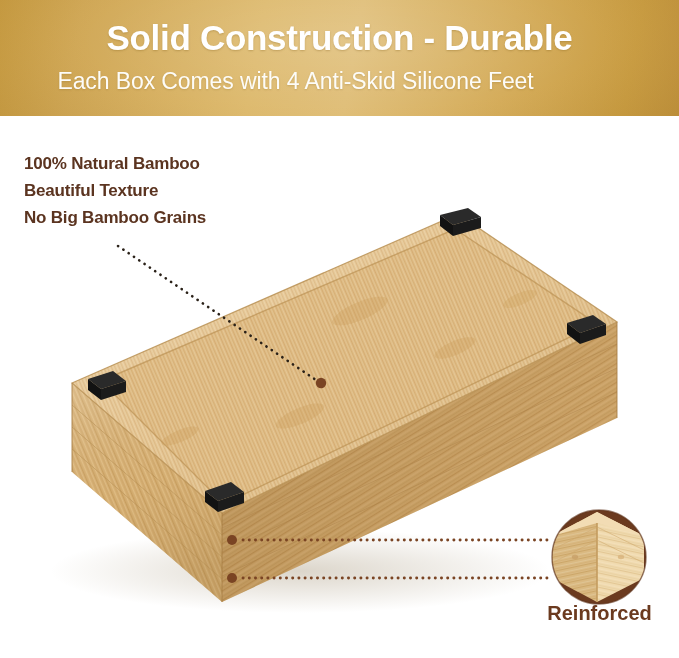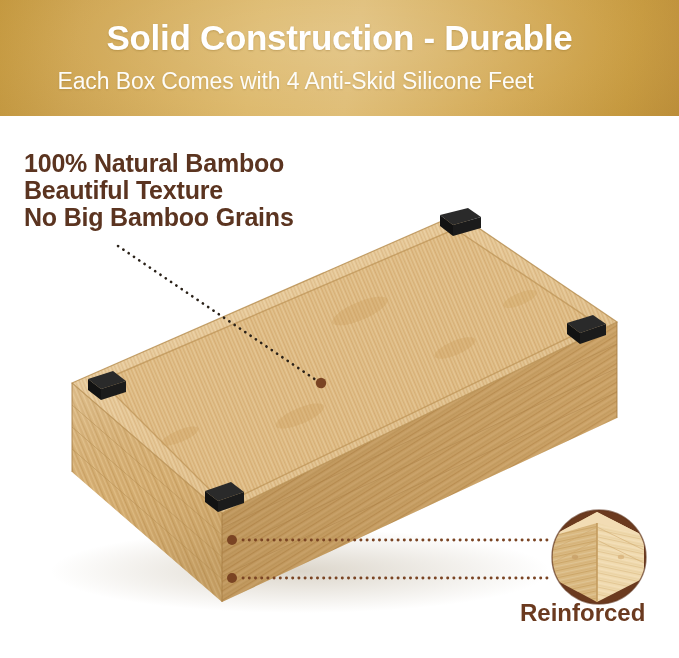--- a/index.html
+++ b/index.html
@@ -73,35 +73,36 @@
     text-shadow: 0 1px 2px rgba(120,86,20,0.22);
     z-index: 2;
   }
 
   
   #feature-caption {
     position: absolute;
     left: 24px;
     top: 150px;
     color: #5b3420;
-    font-size: 25px;
+    font-size: 17px;
     font-weight: bold;
     line-height: 27px;
     letter-spacing: -0.2px;
     white-space: nowrap;
   }
 
   
   #corner-caption {
     position: absolute;
     left: 520px;
     top: 600px;
     width: 159px;
+    text-align: center;
     color: #6b3a1f;
-    font-size: 24px;
+    font-size: 20px;
     font-weight: bold;
     line-height: 26px;
   }
 
   
   #product-stage {
     position: absolute;
     left: 0;
     top: 116px;
     width: 679px;

